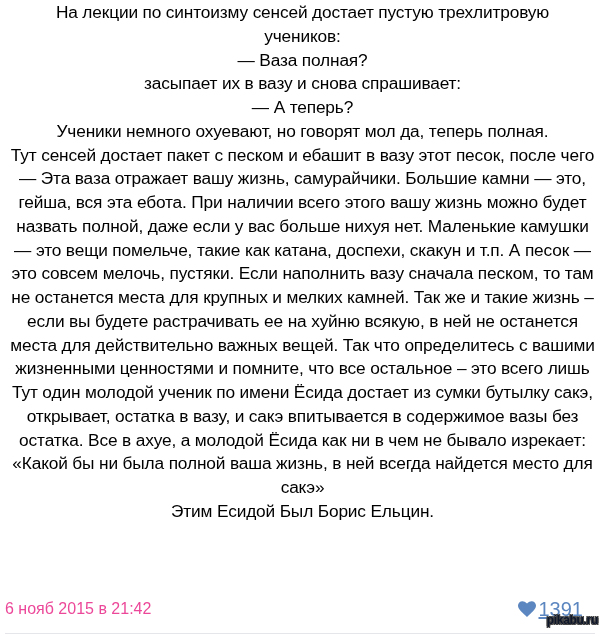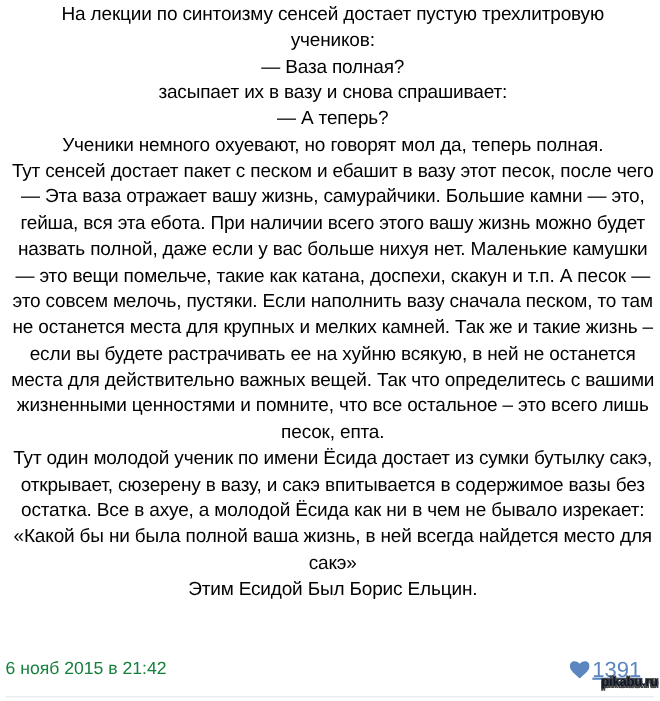--- a/index.html
+++ b/index.html
@@ -39,21 +39,21 @@
     left: 5px;
     top: 598px;
     width: 590px;
     height: 24px;
   }
   .post-date {
     position: absolute;
     left: 0;
     top: 0;
     font-size: 16px;
-    color: #15803d;
+    color: #ec4899;
     line-height: 22px;
   }
   .likes {
     position: absolute;
     right: 12px;
     top: 0;
     height: 22px;
     display: flex;
     align-items: center;
     gap: 3px;
@@ -101,23 +101,22 @@
     <span class="post-line">Тут сенсей достает пакет с песком и ебашит в вазу этот песок, после чего</span>
     <span class="post-line">— Эта ваза отражает вашу жизнь, самурайчики. Большие камни — это,</span>
     <span class="post-line">гейша, вся эта ебота. При наличии всего этого вашу жизнь можно будет</span>
     <span class="post-line">назвать полной, даже если у вас больше нихуя нет. Маленькие камушки</span>
     <span class="post-line">— это вещи помельче, такие как катана, доспехи, скакун и т.п. А песок —</span>
     <span class="post-line">это совсем мелочь, пустяки. Если наполнить вазу сначала песком, то там</span>
     <span class="post-line">не останется места для крупных и мелких камней. Так же и такие жизнь –</span>
     <span class="post-line">если вы будете растрачивать ее на хуйню всякую, в ней не останется</span>
     <span class="post-line">места для действительно важных вещей. Так что определитесь с вашими</span>
     <span class="post-line">жизненными ценностями и помните, что все остальное – это всего лишь</span>
-    <span class="post-line">песок, епта.</span>
     <span class="post-line">Тут один молодой ученик по имени Ёсида достает из сумки бутылку сакэ,</span>
-    <span class="post-line">открывает, сюзерену в вазу, и сакэ впитывается в содержимое вазы без</span>
+    <span class="post-line">открывает, остатка в вазу, и сакэ впитывается в содержимое вазы без</span>
     <span class="post-line">остатка. Все в ахуе, а молодой Ёсида как ни в чем не бывало изрекает:</span>
     <span class="post-line">«Какой бы ни была полной ваша жизнь, в ней всегда найдется место для</span>
     <span class="post-line">сакэ»</span>
     <span class="post-line">Этим Есидой Был Борис Ельцин.</span>
   </p>
 </div>
 
 <div class="post-footer">
   <span class="post-date">6 нояб 2015 в 21:42</span>
   <div class="likes">

